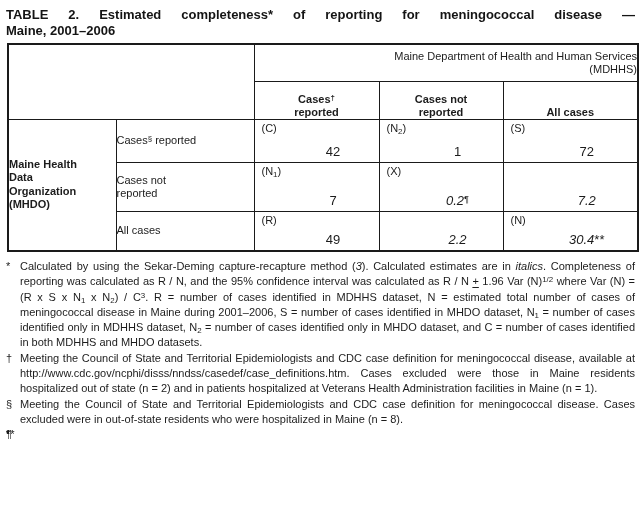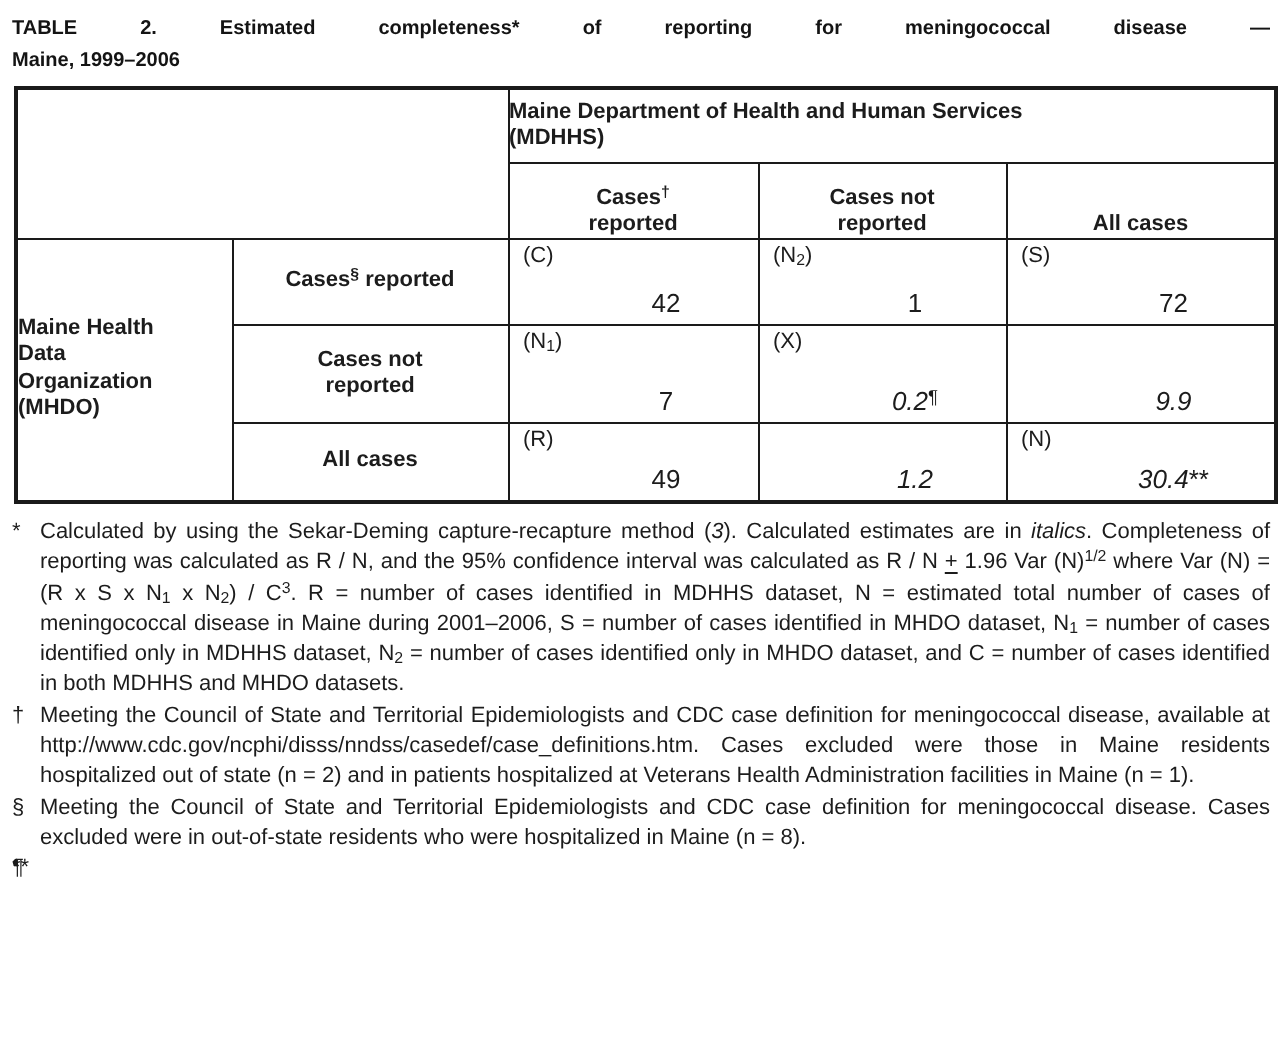--- a/index.html
+++ b/index.html
@@ -17,21 +17,21 @@
   }
   .page {
     padding: 5px 4px 0 4px;
     box-sizing: border-box;
     width: 641px;
   }
 
   
   .title {
     font-weight: 700;
-    font-size: 10px;
+    font-size: 13px;
     line-height: 16px;
     margin: 2px 2px 4px 2px;
     color: #141414;
   }
   .title .tl1 {
     text-align: justify;
     text-align-last: justify;
   }
 
   
@@ -44,22 +44,22 @@
   }
   table.ctab th, table.ctab td {
     border: 1.5px solid #1a1a1a;
     padding: 0;
     font-size: 11px;
     color: #1c1c1c;
     box-sizing: border-box;
   }
   th.corner { border-right: 1.5px solid #1a1a1a; }
   th.group-h {
-    font-weight: 700;
-    text-align: left;
+    font-weight: 400;
+    text-align: right;
     vertical-align: middle;
     line-height: 13px;
     height: 37px;
     padding: 2px;
   }
   th.col-h {
     font-weight: 700;
     text-align: center;
     vertical-align: bottom;
     line-height: 13px;
@@ -70,22 +70,22 @@
   th.rowgroup {
     font-weight: 700;
     text-align: left;
     vertical-align: middle;
     padding-left: 7px;
     padding-right: 2px;
     white-space: pre-line;
     line-height: 13.5px;
   }
   th.stub {
-    font-weight: 700;
-    text-align: center;
+    font-weight: 400;
+    text-align: left;
     vertical-align: middle;
     padding-left: 8px;
     padding-right: 2px;
     line-height: 13px;
   }
   td.dc { vertical-align: top; }
   td.h43 { height: 43px; }
   td.h49 { height: 49px; }
   td.h40 { height: 40px; }
   .cellbox {
@@ -125,21 +125,21 @@
   u { text-decoration: underline; text-underline-offset: 1.5px; }
   i { font-style: italic; margin-top: 42px; }
 </style>
 </head>
 <body>
 
 <div class="page">
 
   <div class="title">
     <div class="tl1">TABLE 2. Estimated completeness* of reporting for meningococcal disease —</div>
-    <div class="tl2">Maine, 1999–2006</div>
+    <div class="tl2">Maine, 2001–2006</div>
   </div>
 
   <table class="ctab">
     <colgroup>
       <col style="width:108px">
       <col style="width:138px">
       <col style="width:125px">
       <col style="width:124px">
       <col style="width:135px">
     </colgroup>
@@ -190,37 +190,37 @@
         </td>
         <td class="dc h49">
           <div class="cellbox">
             <div class="ct">(X)</div>
             <div class="cv"><i>0.2</i><sup>¶</sup></div>
           </div>
         </td>
         <td class="dc h49">
           <div class="cellbox">
             <div class="ct"></div>
-            <div class="cv"><i>9.9</i></div>
+            <div class="cv"><i>7.2</i></div>
           </div>
         </td>
       </tr>
 
       <tr>
         <th class="stub">All cases</th>
         <td class="dc h40">
           <div class="cellbox">
             <div class="ct">(R)</div>
             <div class="cv">49</div>
           </div>
         </td>
         <td class="dc h40">
           <div class="cellbox">
             <div class="ct"></div>
-            <div class="cv"><i>1.2</i></div>
+            <div class="cv"><i>2.2</i></div>
           </div>
         </td>
         <td class="dc h40">
           <div class="cellbox">
             <div class="ct">(N)</div>
             <div class="cv"><i>30.4</i>**</div>
           </div>
         </td>
       </tr>
     </tbody>

